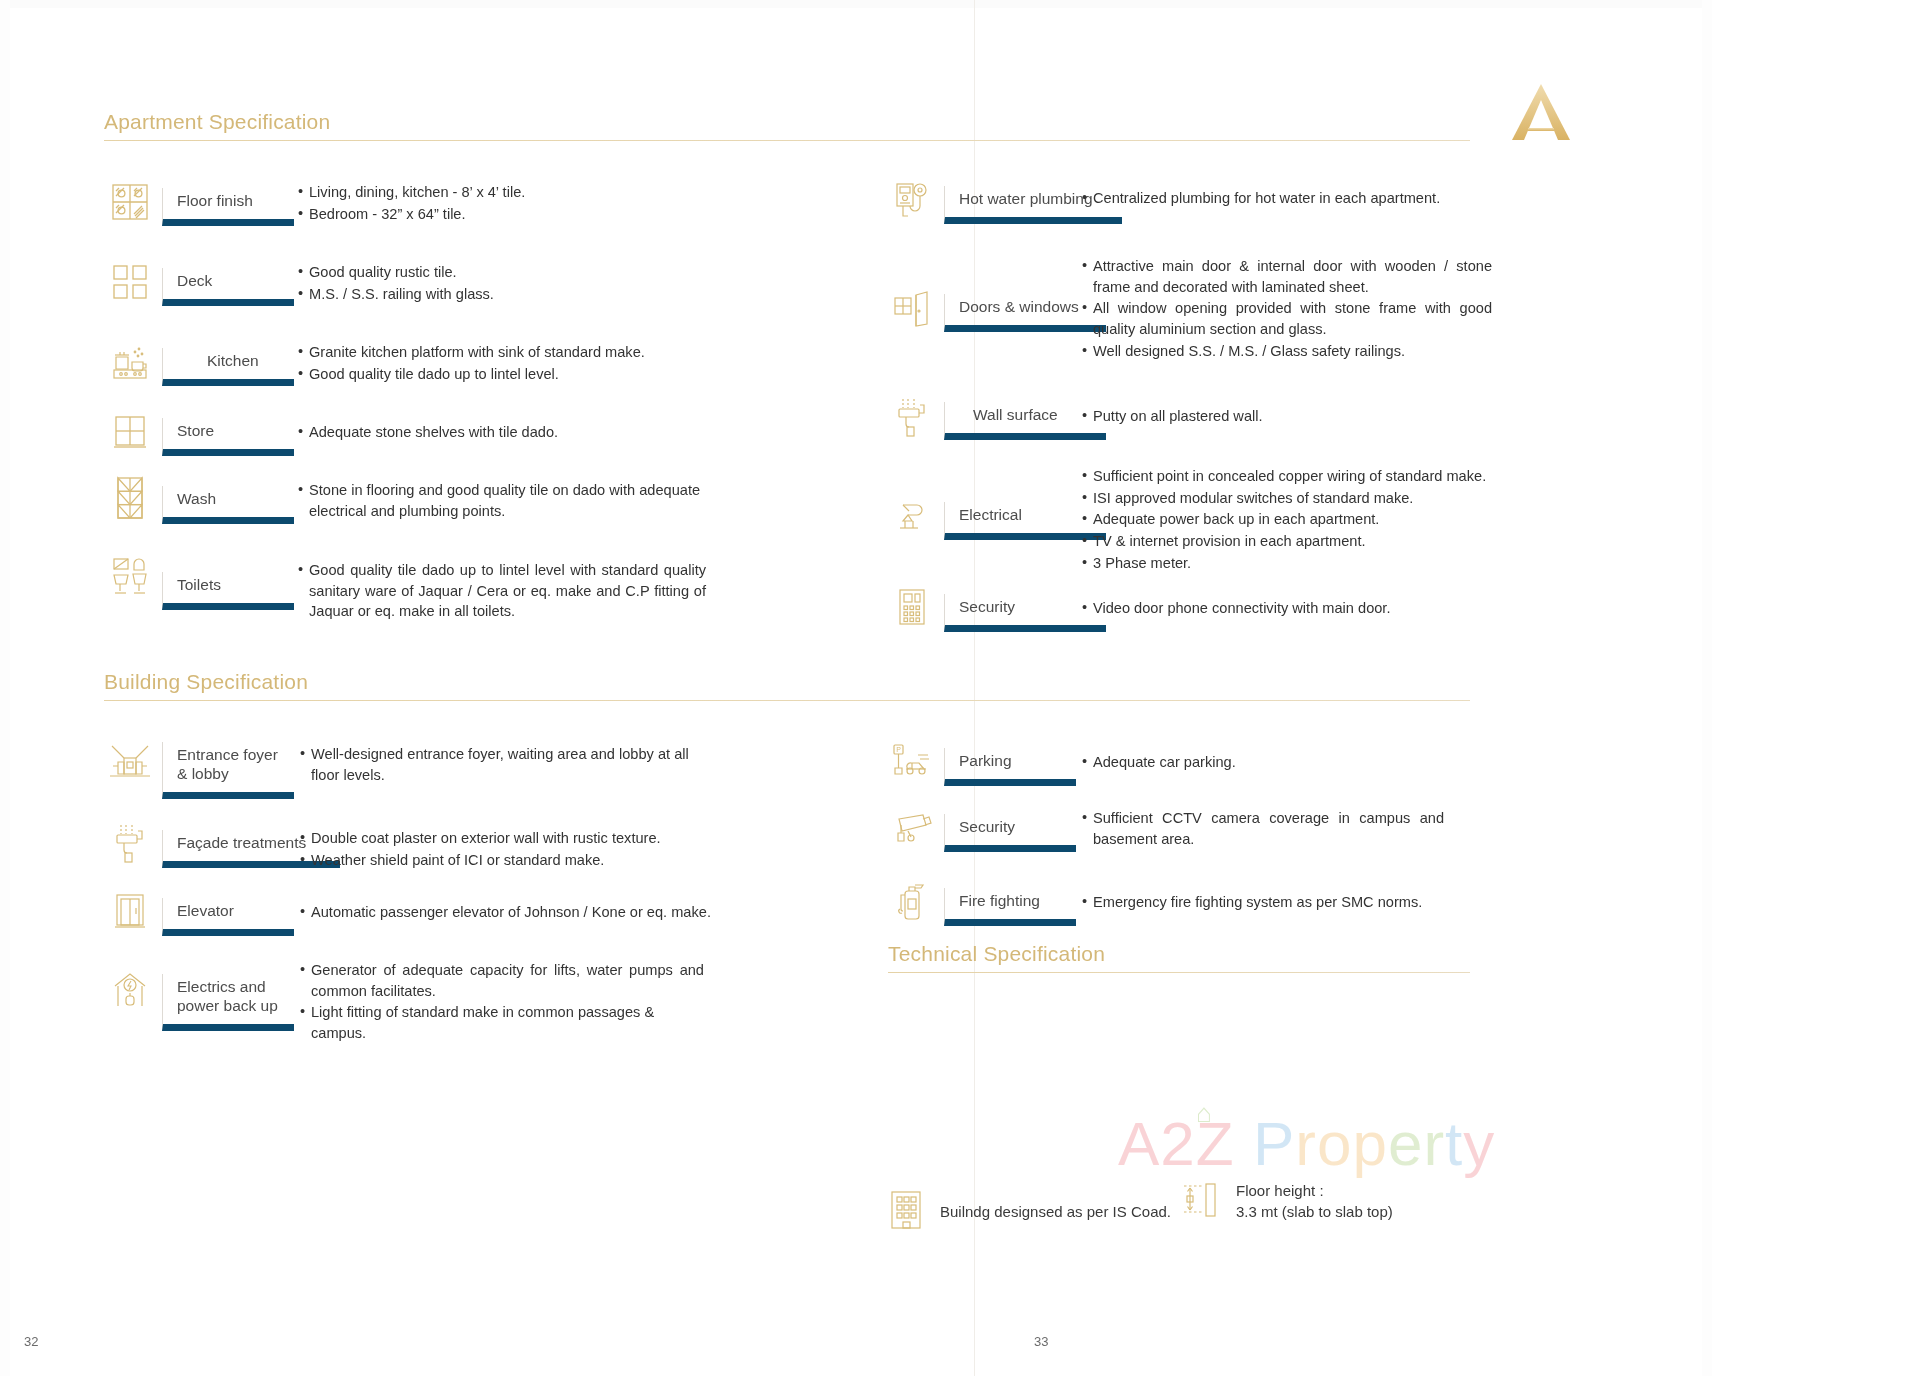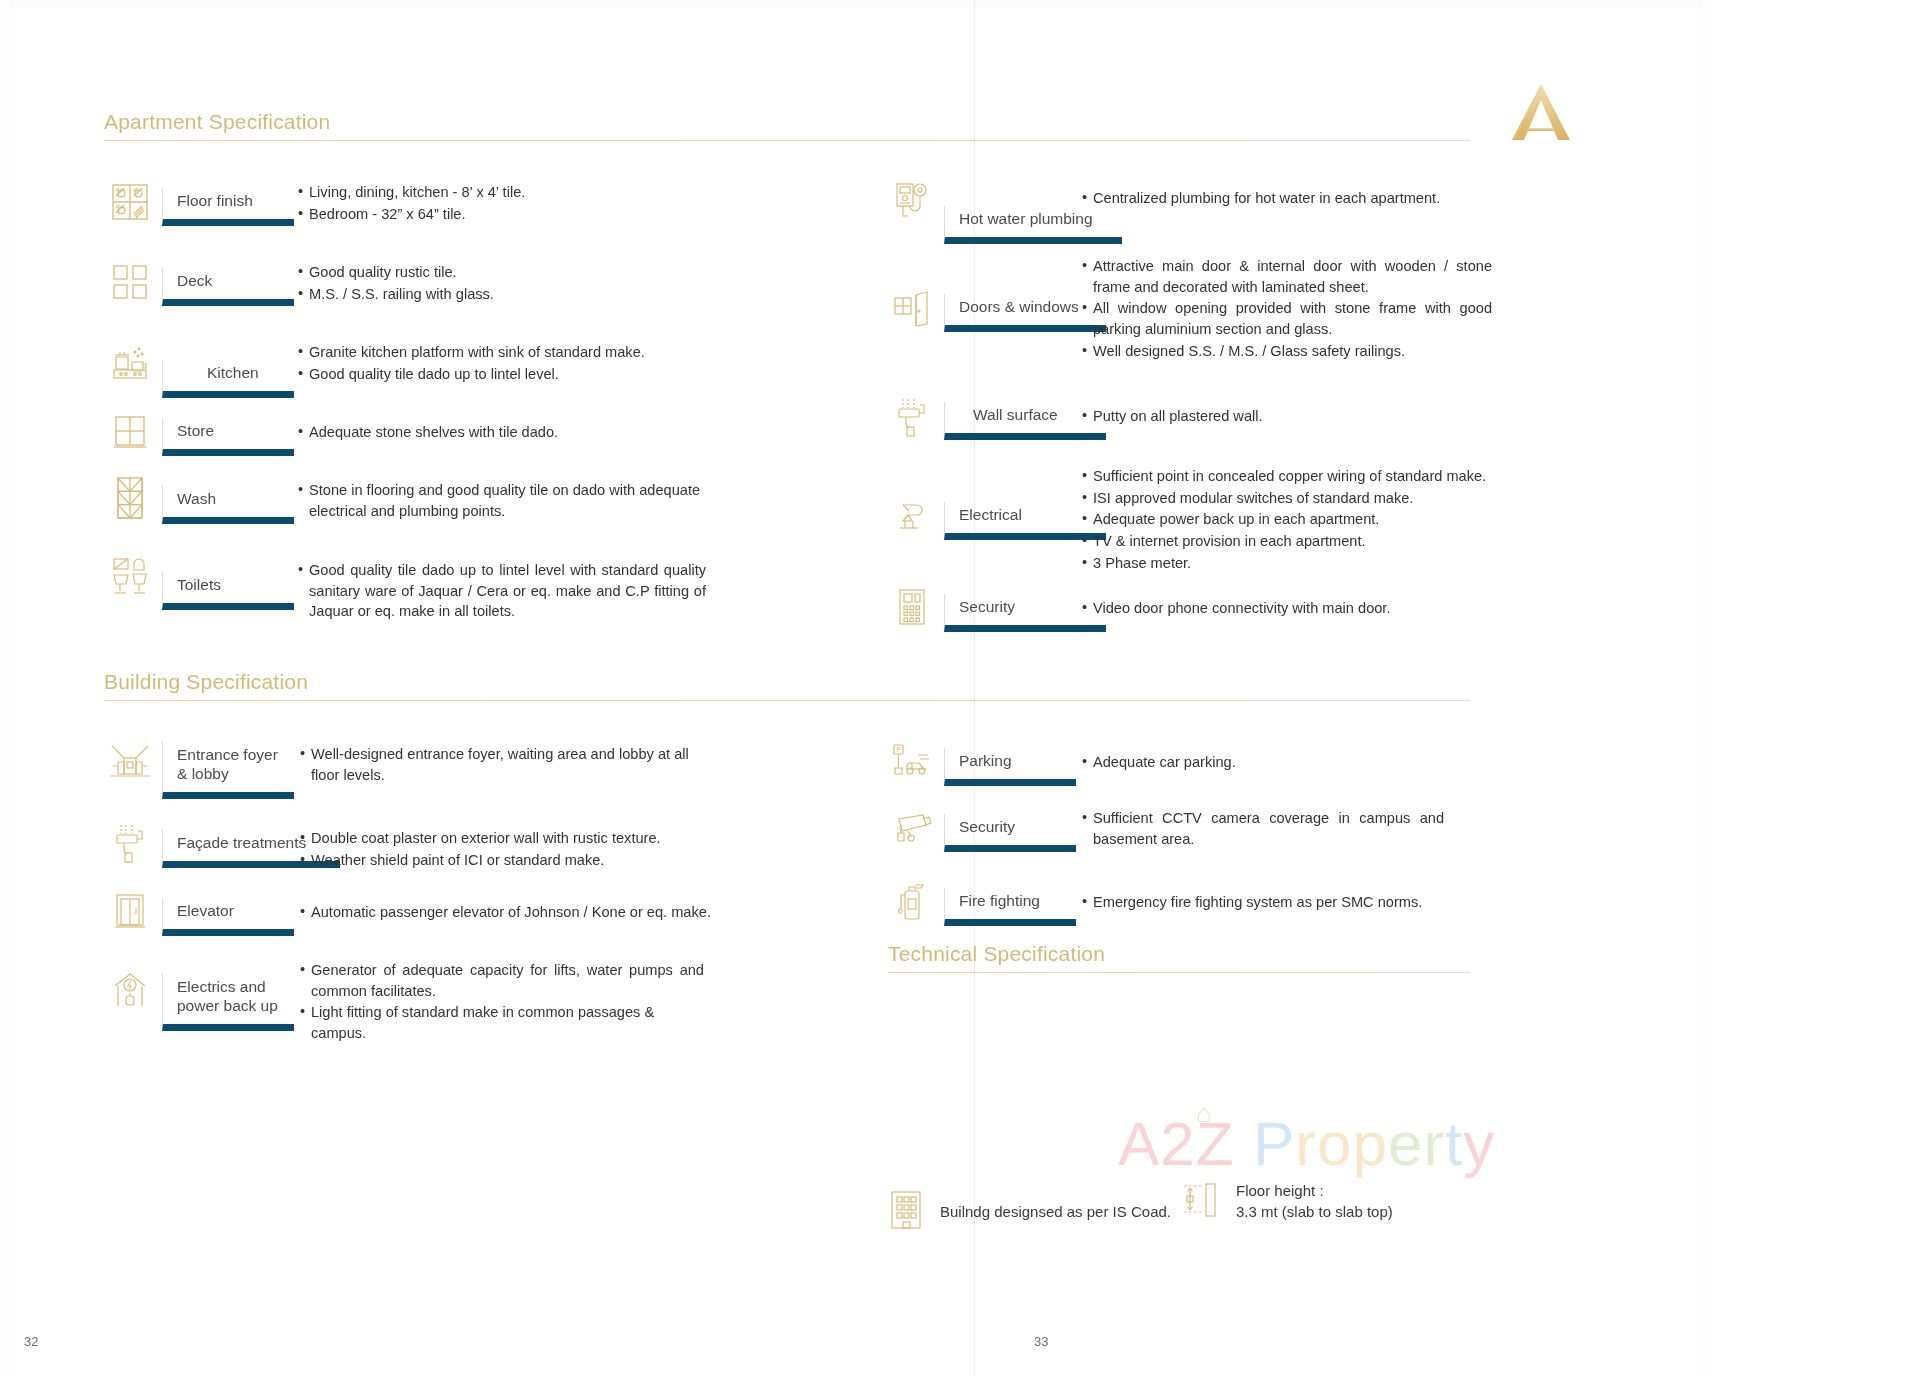--- a/index.html
+++ b/index.html
@@ -212,21 +212,21 @@
           <path d="M6 13 h14"></path>
         <path d="M11 10 v3 M15 10 v3"></path>
         <path d="M23 20 h11 v6 a3 3 0 0 1 -3 3 h-5 a3 3 0 0 1 -3 -3 z"></path>
         <path d="M34 22 h3 v4 h-3"></path>
         <circle cx="26" cy="10" r=".8"></circle>
           <circle cx="30" cy="7" r=".8"></circle>
         <circle cx="33" cy="12" r=".8"></circle>
           <circle cx="29" cy="14" r=".8"></circle>
       </svg>
     </div>
-    <div class="label-wrap" style="top:24px;padding-left:44px;">
+    <div class="label-wrap" style="top:12px;padding-left:44px;">
       <div class="label">Kitchen</div>
     </div>
     <div class="bullets" style="left:194px; top:6px; width:460px;">
       <div class="bullet">Granite kitchen platform with sink of standard make.</div>
       <div class="bullet">Good quality tile dado up to lintel level.</div>
     </div>
   </div>
 
   <div class="row" style="left:104px; top:406px;">
     <div class="icon-box">
@@ -293,21 +293,21 @@
         <rect x="5" y="4" width="16" height="22"></rect>
         <rect x="8" y="7" width="10" height="6"></rect>
         <circle cx="13" cy="18" r="2.5"></circle>
         <path d="M8 23 h10"></path>
         <circle cx="28" cy="10" r="6"></circle>
           <circle cx="28" cy="10" r="2"></circle>
         <path d="M28 16 v10 a5 5 0 0 1 -10 0"></path>
         <path d="M11 26 v10 h5"></path>
       </svg>
     </div>
-    <div class="label-wrap xwide" style="top:10px;margin-top:20px;">
+    <div class="label-wrap xwide" style="top:10px;">
       <div class="label">Hot water plumbing</div>
     </div>
     <div class="bullets" style="left:196px; top:12px; width:410px;">
       <div class="bullet">Centralized plumbing for hot water in each apartment.</div>
     </div>
   </div>
 
   <div class="row" style="left:886px; top:272px;">
     <div class="icon-box" style="top:12px;">
       <svg width="42" height="40" viewBox="0 0 42 40" fill="none" stroke="#d8bc79" stroke-width="1.2">
@@ -317,21 +317,21 @@
         <path d="M25 5 l11 -3 v32 l-11 2 z"></path>
         <line x1="25" y1="5" x2="25" y2="36"></line>
         <circle cx="28" cy="21" r="1"></circle>
       </svg>
     </div>
     <div class="label-wrap wide" style="top:22px;">
       <div class="label">Doors &amp; windows</div>
     </div>
     <div class="bullets" style="left:196px; top:-16px; width:410px;">
       <div class="bullet just">Attractive main door &amp; internal door with wooden / stone frame and decorated with laminated sheet.</div>
-      <div class="bullet just">All window opening provided with stone frame with good parking aluminium section and glass.</div>
+      <div class="bullet just">All window opening provided with stone frame with good quality aluminium section and glass.</div>
       <div class="bullet">Well designed S.S. / M.S. / Glass safety railings.</div>
     </div>
   </div>
 
   <div class="row" style="left:886px; top:390px;">
     <div class="icon-box">
       <svg width="40" height="46" viewBox="0 0 40 46" fill="none" stroke="#d8bc79" stroke-width="1.2">
         <rect x="7" y="16" width="20" height="8" rx="1"></rect>
         <path d="M27 20 h5 v-8 h-4"></path>
         <path d="M11 6 v9 M16 6 v9 M22 6 v9" stroke-dasharray="2 2"></path>

